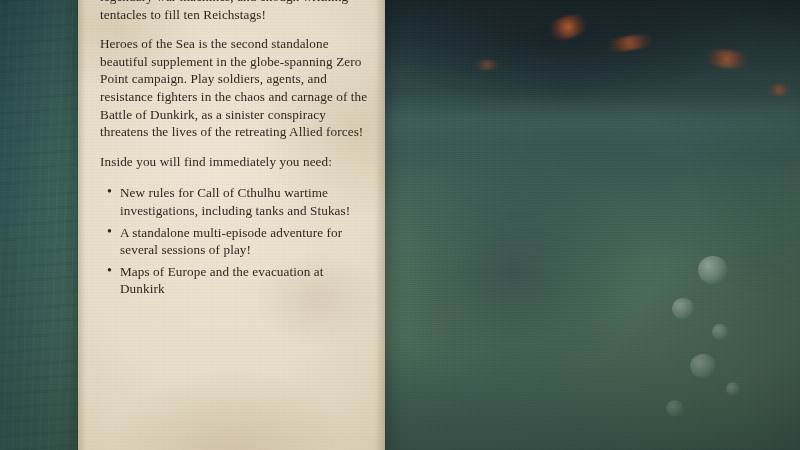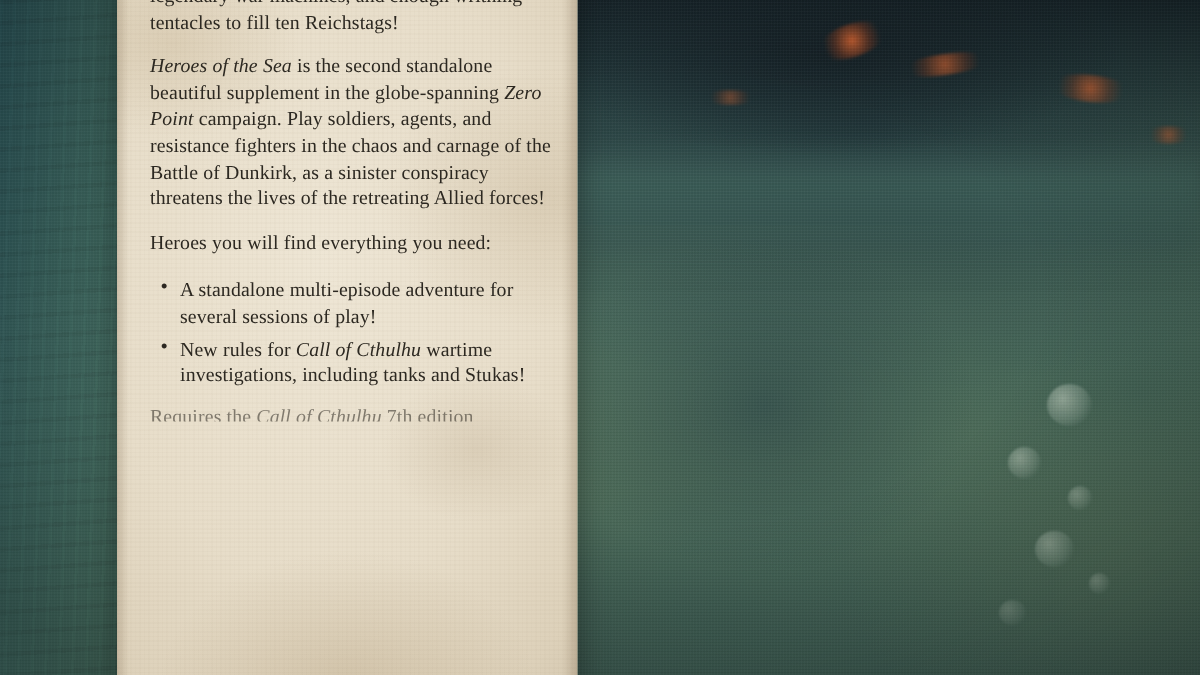--- a/index.html
+++ b/index.html
@@ -171,21 +171,20 @@
     line-height: 17.6px;
     letter-spacing: 0.1px;
   }
   #copy p {
     margin: 0 0 12px 0;
   }
   .para-first {
     margin-top: -4px !important;
   }
   em, .ital {
-    font-style: italic;
   }
   #copy ul {
     margin: 0 0 10px 0;
     padding: 0 0 0 20px;
     list-style: none;
   }
   #copy li {
     position: relative;
     margin: 0 0 4px 0;
     padding-left: 0;
@@ -237,24 +236,24 @@
 
   <div id="text-panel">
     <div class="panel-stain"></div>
     <div class="panel-grain"></div>
     <div class="panel-edge-left"></div>
     <div class="panel-edge-right"></div>
 
     <div id="copy">
       <p class="para-first"><span>legendary war machines, and enough writhing tentacles to fill ten Reichstags!</span></p>
       <p><span class="ital">Heroes of the Sea</span><span> is the second standalone beautiful supplement in the globe-spanning </span><span class="ital">Zero Point</span><span> campaign. Play soldiers, agents, and resistance fighters in the chaos and carnage of the Battle of Dunkirk, as a sinister conspiracy threatens the lives of the retreating Allied forces!</span></p>
-      <p class="lead-in"><span>Heroes you will find everything you need:</span></p>
+      <p class="lead-in"><span>Inside you will find immediately you need:</span></p>
 
       <ul>
+        <li><span>New rules for </span><span class="ital">Call of Cthulhu</span><span> wartime investigations, including tanks and Stukas!</span></li>
         <li><span>A standalone multi-episode adventure for several sessions of play!</span></li>
-        <li><span>New rules for </span><span class="ital">Call of Cthulhu</span><span> wartime investigations, including tanks and Stukas!</span></li>
+        <li><span>Maps of Europe and the evacuation at Dunkirk</span></li>
       </ul>
 
-      <p class="cut-line"><span>Requires the </span><span class="ital">Call of Cthulhu</span><span> 7th edition</span></p>
     </div>
   </div>
 
 </div>
 
 </body></html>

